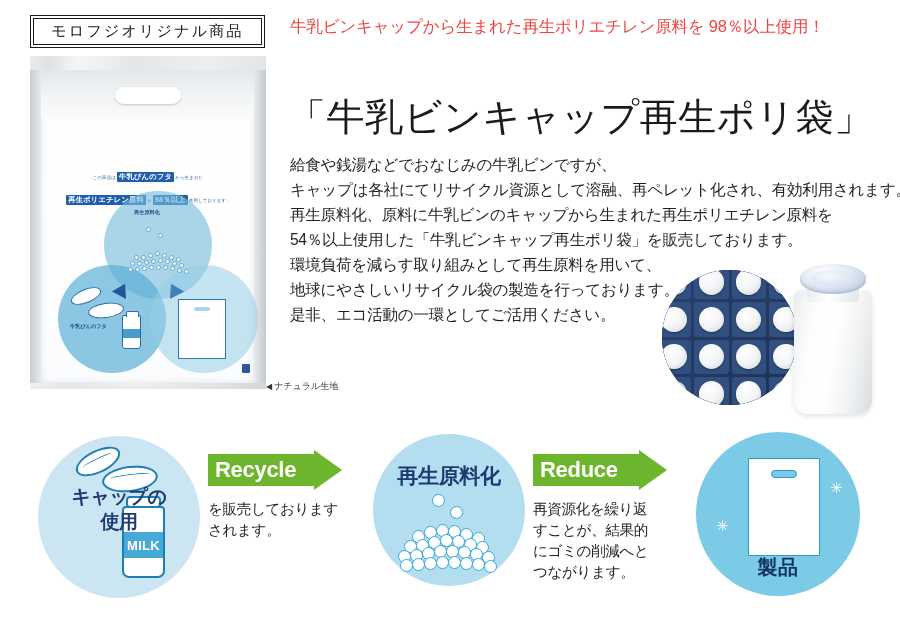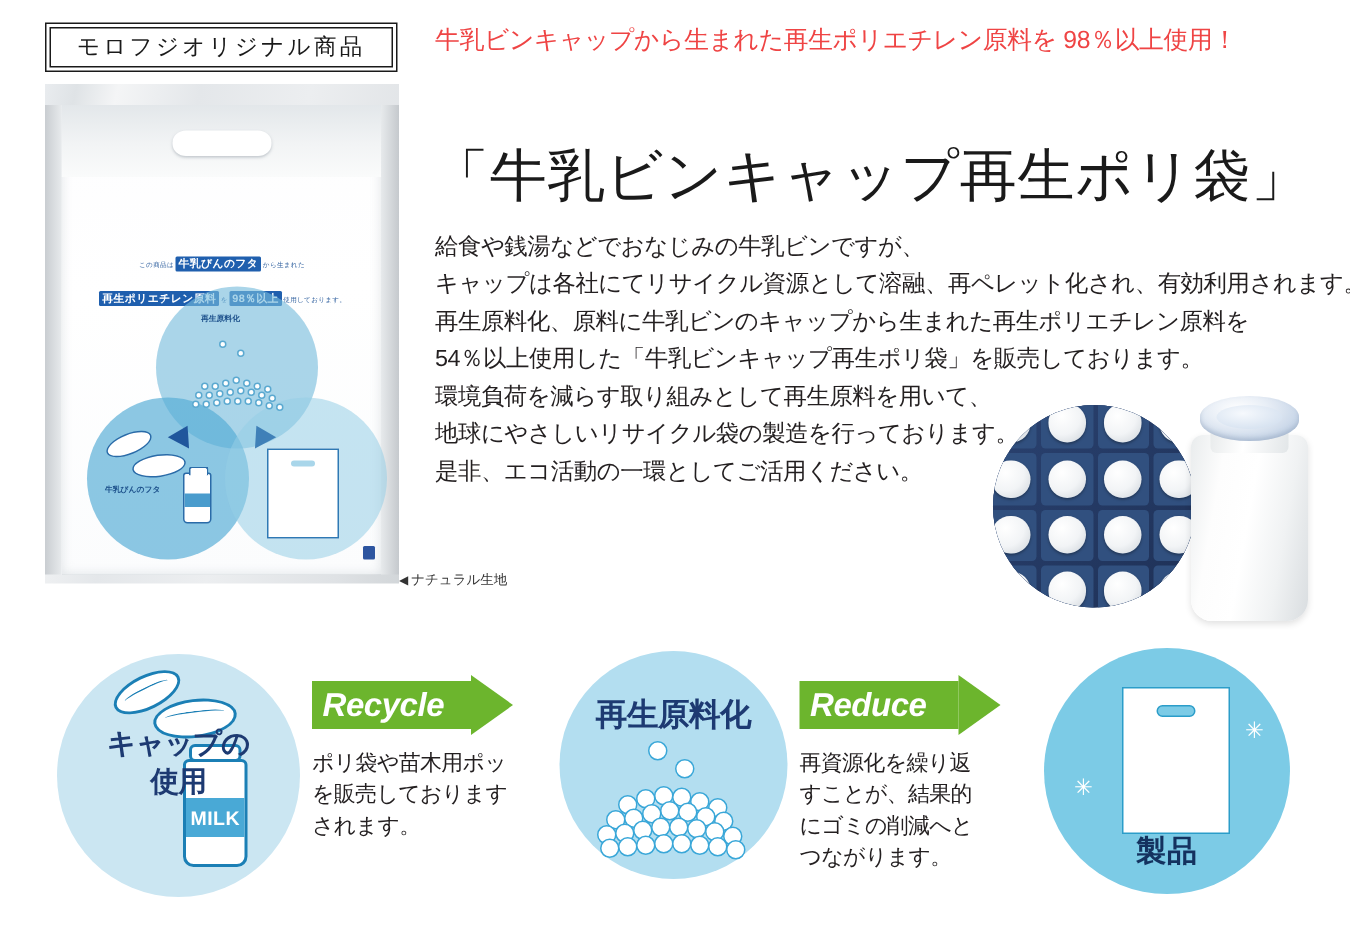--- a/index.html
+++ b/index.html
@@ -469,21 +469,20 @@
     width: 134px;
     height: 40px;
   }
   .arrow-body {
     position: absolute;
     left: 0; top: 4px;
     width: 106px; height: 32px;
     background: #6cb52d;
     display: flex;
     align-items: center;
-    font-style: italic;
   }
   .arrow-body span {
     color: #ffffff;
     font-size: 22px;
     font-weight: bold;
     padding-left: 7px;
     letter-spacing: -0.3px;
   }
   .arrow-head {
     position: absolute;
@@ -705,21 +704,20 @@
     </div>
 
     <div class="arrow-wrap aw1">
       <div class="arrow-shape">
         <div class="arrow-body">
           <span>Recycle</span>
         </div>
         <div class="arrow-head"></div>
       </div>
       <div class="arrow-caption">
-        <div>ポリ袋や苗木用ポッ</div>
         <div>を販売しております</div>
         <div>されます。</div>
       </div>
     </div>
 
     <div class="flow-circle fc2"></div>
     <div class="fc-label fc2-text">再生原料化</div>
     <div class="pellet-pile">
       <span class="pp" style="left:34px;top:0px"></span>
       <span class="pp" style="left:52px;top:12px"></span>

